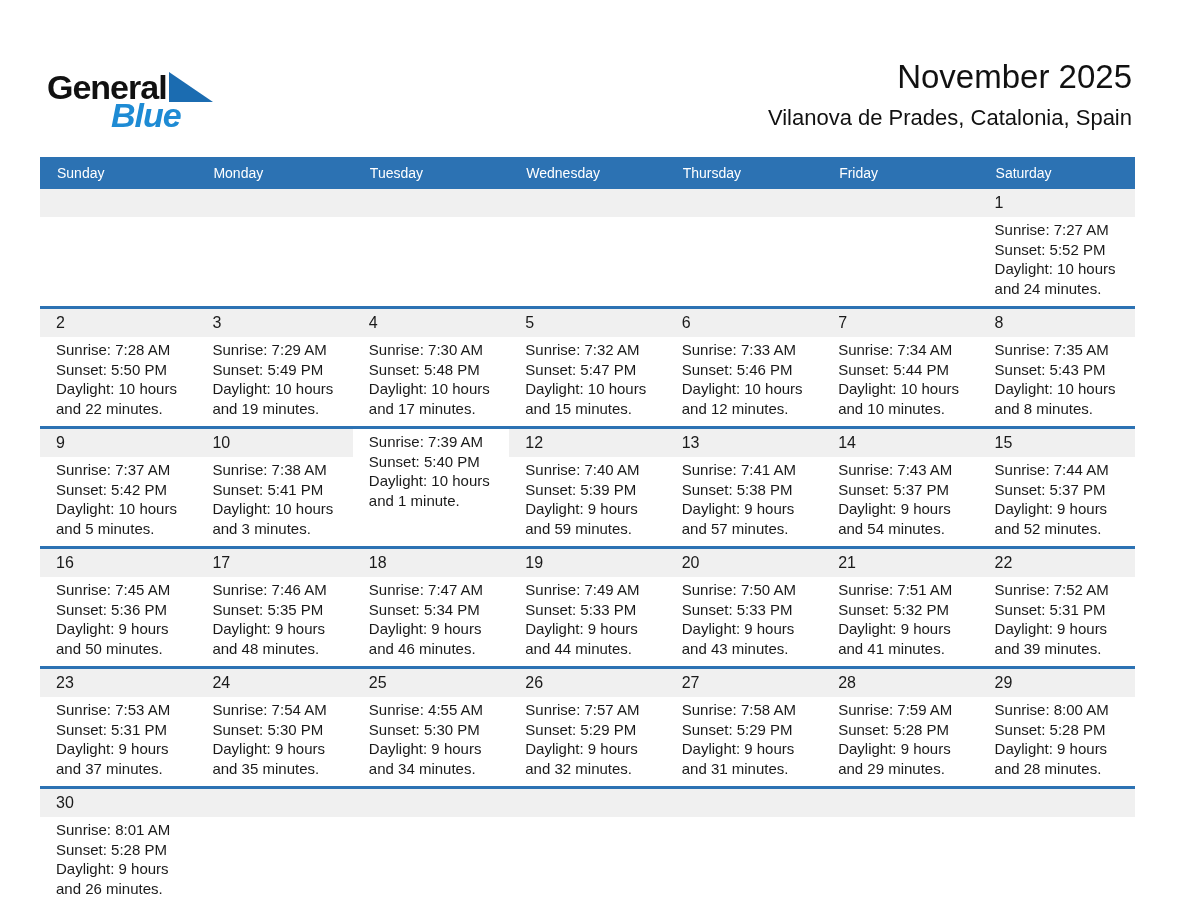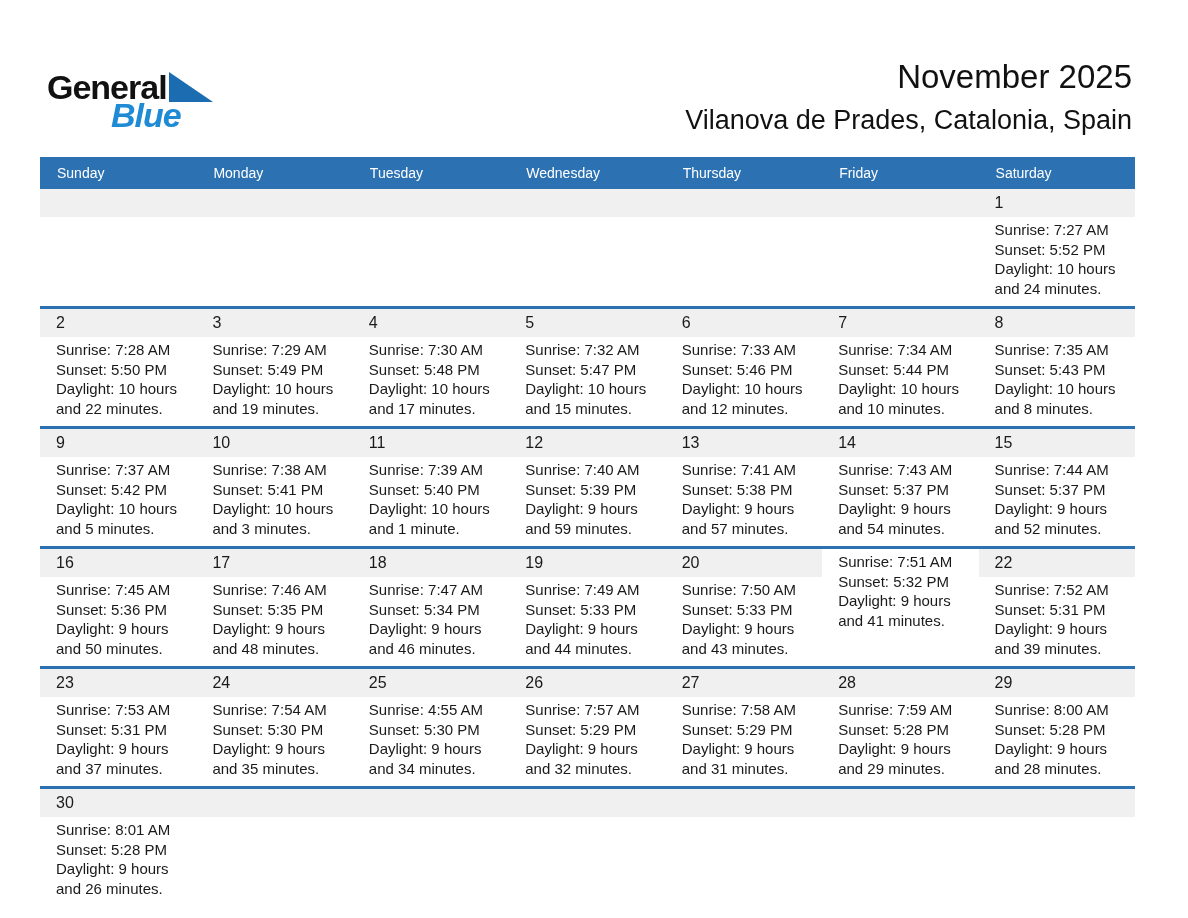--- a/index.html
+++ b/index.html
@@ -28,21 +28,21 @@
     letter-spacing:-1px;
   }
   .logo-tri{display:block;margin-left:2px;margin-top:2px;}
   .logo-blue{
     font-size:34px;font-weight:bold;color:var(--logo-blue);
     letter-spacing:-1px;
     margin-left:64px;margin-top:-6px;font-style:italic;
   }
   .titles{position:absolute;right:56px;top:58px;text-align:right;}
   .page-title{font-size:33px;color:#111;font-weight:normal;}
-  .page-subtitle{font-size:27px;color:#111;font-weight:normal;margin-top:9px;}
+  .page-subtitle{font-size:22px;color:#111;font-weight:normal;margin-top:9px;}
   
   .calendar{
     position:absolute;left:40px;top:157px;width:1095px;
   }
   .weekday-row{
     display:grid;grid-template-columns:repeat(7,1fr);
     background:var(--accent);
     height:32px;align-items:center;
   }
   .weekday{
@@ -201,21 +201,20 @@
           </div>
           <div class="day-cell">
             <div class="day-num">10</div>
             <div class="day-body">
               <div>Sunrise: 7:38 AM</div>
               <div>Sunset: 5:41 PM</div>
               <div>Daylight: 10 hours<br>and 3 minutes.</div>
             </div>
           </div>
           <div class="day-cell">
-            <div class="day-num">11</div>
             <div class="day-body">
               <div>Sunrise: 7:39 AM</div>
               <div>Sunset: 5:40 PM</div>
               <div>Daylight: 10 hours<br>and 1 minute.</div>
             </div>
           </div>
           <div class="day-cell">
             <div class="day-num">12</div>
             <div class="day-body">
               <div>Sunrise: 7:40 AM</div>
@@ -283,20 +282,21 @@
           </div>
           <div class="day-cell">
             <div class="day-num">20</div>
             <div class="day-body">
               <div>Sunrise: 7:50 AM</div>
               <div>Sunset: 5:33 PM</div>
               <div>Daylight: 9 hours<br>and 43 minutes.</div>
             </div>
           </div>
           <div class="day-cell">
+            <div class="day-num">21</div>
             <div class="day-body">
               <div>Sunrise: 7:51 AM</div>
               <div>Sunset: 5:32 PM</div>
               <div>Daylight: 9 hours<br>and 41 minutes.</div>
             </div>
           </div>
           <div class="day-cell">
             <div class="day-num">22</div>
             <div class="day-body">
               <div>Sunrise: 7:52 AM</div>

